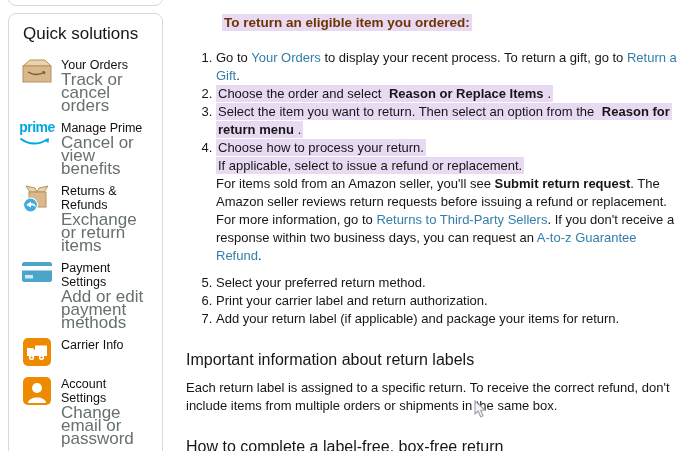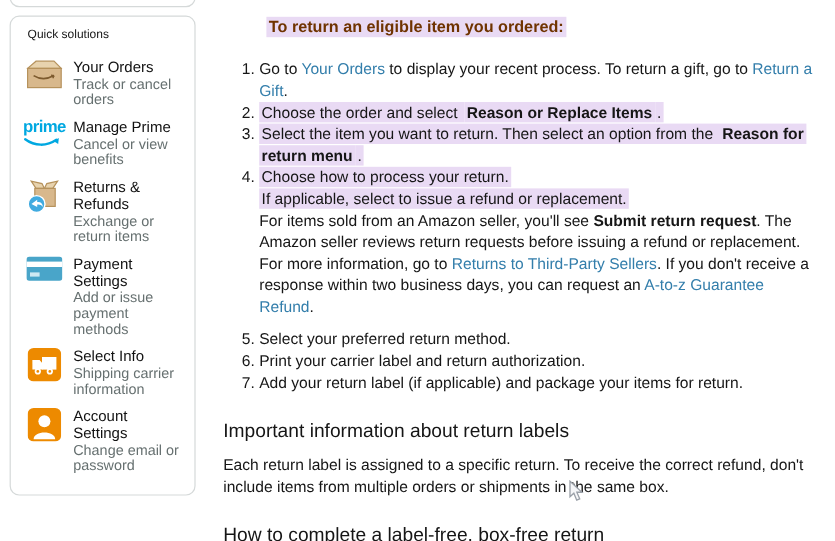--- a/index.html
+++ b/index.html
@@ -17,27 +17,27 @@
   .stub-box{
     position:absolute;left:8px;top:-30px;width:155px;height:36px;
     border:1px solid var(--border);border-radius:8px;background:#fff;
   }
   .sidebar-box{
     position:absolute;left:8px;top:13px;width:155px;
     border:1px solid var(--border);border-radius:8px;background:#fff;
     padding:10px 8px 8px 12px;
   }
   .sidebar-title{
-    font-size:10px;color:var(--text);margin:0 0 14px 2px;font-weight:400;
+    font-size:17px;color:var(--text);margin:0 0 14px 2px;font-weight:400;
   }
   .side-row{display:flex;gap:8px;margin-bottom:9px;cursor:pointer;}
   .side-icon{width:32px;min-width:32px;height:30px;display:flex;align-items:flex-start;justify-content:center;}
   .side-text{width:112px;}
   .side-item-title{font-size:12.5px;color:#111;line-height:14px;margin-bottom:1px;}
-  .side-item-sub{font-size:12px;color:var(--subtext);line-height:13px;}
+  .side-item-sub{font-size:17px;color:var(--subtext);line-height:13px;}
   .prime-word{font-weight:bold;font-size:14px;color:var(--prime);line-height:12px;letter-spacing:-0.5px;}
   
   .main{
     position:absolute;left:186px;top:8px;width:492px;
     font-size:13px;line-height:18px;color:var(--text);
   }
   .page-heading{font-size:13.5px;font-weight:bold;margin:6px 0 0;padding-left:36px;}
   .page-heading .hl{color:var(--heading);}
   .hl{
     background:var(--highlight);
@@ -112,39 +112,38 @@
   <div class="side-row">
     <div class="side-icon">
       <svg width="30" height="22" viewBox="0 0 30 22">
         <rect x="0" y="1" width="30" height="20" rx="2.5" fill="var(--card)"></rect>
         <rect x="0" y="5" width="30" height="4.5" fill="#ffffff"></rect>
         <rect x="3" y="14" width="8" height="3.5" fill="var(--cardchip)"></rect>
       </svg>
     </div>
     <div class="side-text">
       <div class="side-item-title">Payment Settings</div>
-      <div class="side-item-sub">Add or issue payment methods</div>
+      <div class="side-item-sub">Add or edit payment methods</div>
     </div>
   </div>
 
   <div class="side-row">
     <div class="side-icon">
       <svg width="28" height="28" viewBox="0 0 28 28">
         <rect x="0" y="0" width="28" height="28" rx="5" fill="var(--orange)"></rect>
         <path d="M4,10 h6 l2.5,3 v5 h-8.5 z" fill="#ffffff"></path>
         <rect x="12" y="7.5" width="12" height="10.5" fill="#ffffff"></rect>
         <circle cx="8.5" cy="19.5" r="2.6" fill="#ffffff"></circle>
         <circle cx="8.5" cy="19.5" r="1.1" fill="var(--orange)"></circle>
         <circle cx="18.5" cy="19.5" r="2.6" fill="#ffffff"></circle>
         <circle cx="18.5" cy="19.5" r="1.1" fill="var(--orange)"></circle>
       </svg>
     </div>
     <div class="side-text">
-      <div class="side-item-title">Select Info</div>
-      <div class="side-item-sub">Shipping carrier information</div>
+      <div class="side-item-title">Carrier Info</div>
     </div>
   </div>
 
   <div class="side-row">
     <div class="side-icon">
       <svg width="28" height="28" viewBox="0 0 28 28">
         <rect x="0" y="0" width="28" height="28" rx="5" fill="var(--orange)"></rect>
         <circle cx="14" cy="11" r="5" fill="#ffffff"></circle>
         <path d="M5,26 C5,18.5 23,18.5 23,26 Z" fill="#ffffff"></path>
       </svg>

